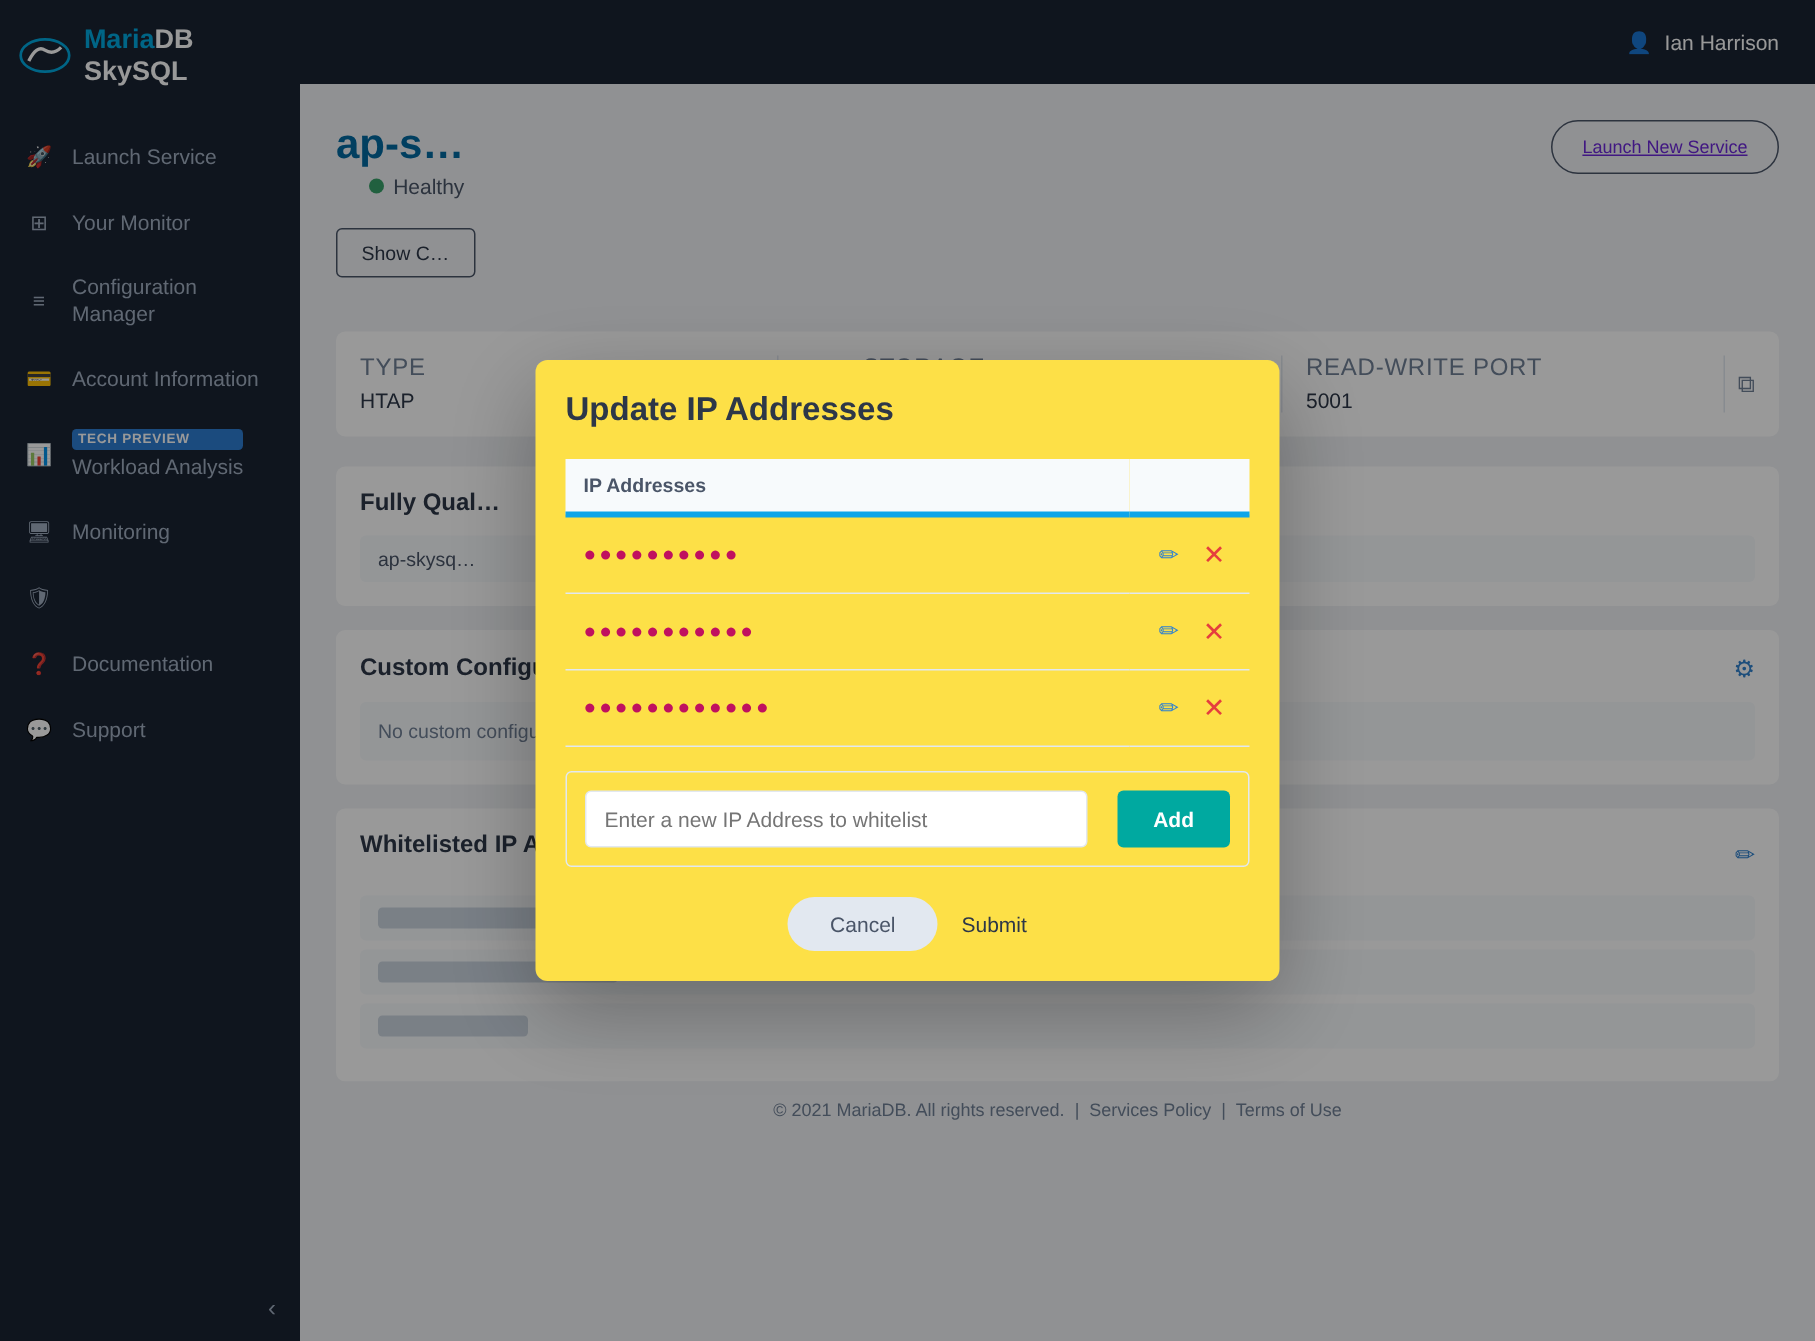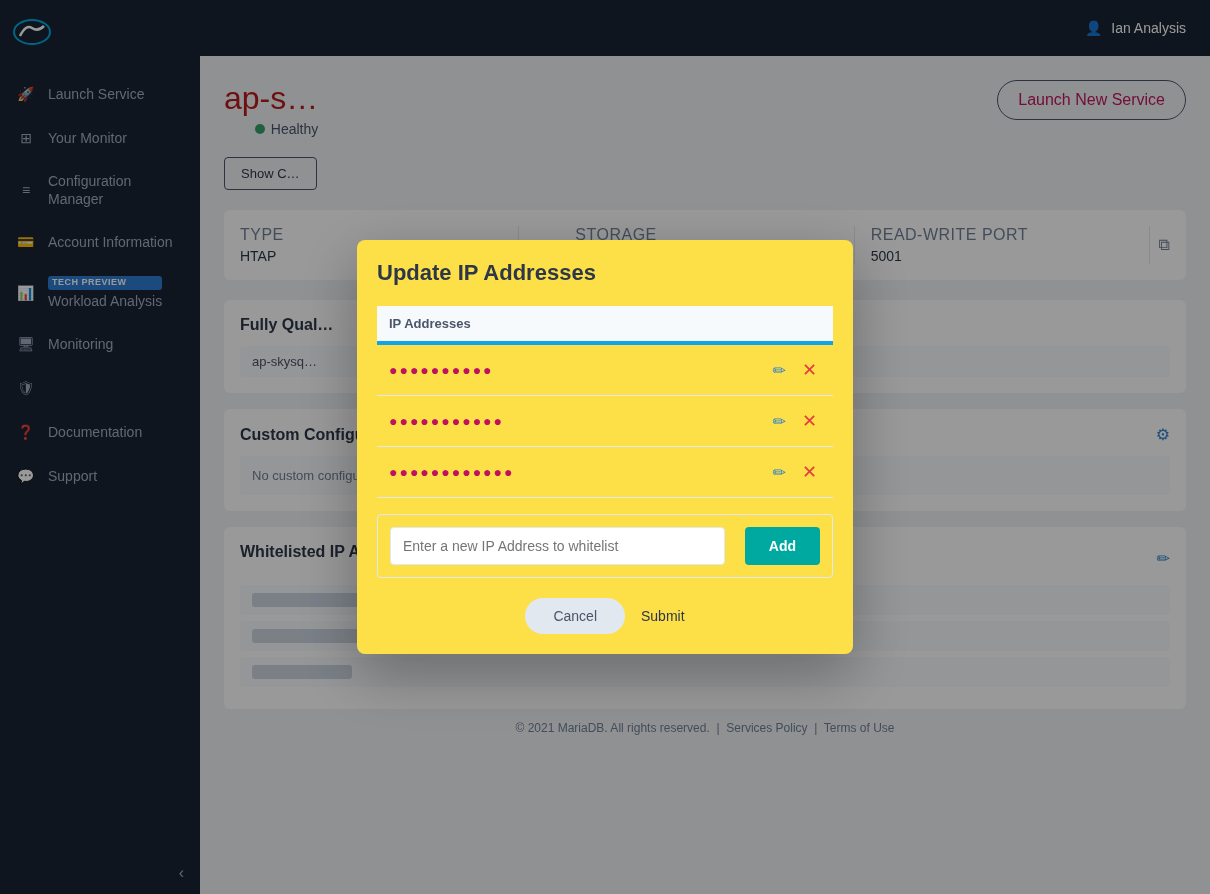--- a/index.html
+++ b/index.html
@@ -104,56 +104,57 @@
       overflow-y: auto;
       position: relative;
     }
     .page-header {
       display: flex;
       justify-content: space-between;
       align-items: flex-start;
       margin-bottom: 20px;
     }
     .service-title {
-      font-size: 32px;
-      font-weight: 400;
-      color: #b91c1c;
+      font-size: 28px;
+      font-weight: 700;
+      color: #0369a1;
     }
     .service-status {
       display: flex;
       align-items: center;
       gap: 6px;
       margin-top: 4px;
       font-size: 14px;
       color: #4a5568;
       justify-content: flex-end;
     }
     .status-dot {
       width: 10px; height: 10px;
       background: #38a169;
       border-radius: 50%;
     }
     .btn-launch-new {
       background: transparent;
       border: 1.5px solid #4a5568;
-      color: #be185d;
+      color: #6d28d9;
       padding: 10px 20px;
       border-radius: 20px;
-      font-size: 16px;
-      cursor: pointer;
+      font-size: 12px;
+      cursor: pointer;
+      text-decoration: underline;
     }
     .show-btn {
       background: transparent;
       border: 1.5px solid #4a5568;
       color: #2d3748;
       padding: 8px 16px;
       border-radius: 4px;
       font-size: 13px;
       cursor: pointer;
-      margin-bottom: 20px;
+      margin-bottom: 36px;
     }
     .service-info-card {
       background: white;
       border-radius: 6px;
       padding: 16px;
       margin-bottom: 20px;
       display: flex;
       gap: 0;
     }
     .info-item {
@@ -336,20 +337,21 @@
   </style>
 </head>
 <body>
 
 <div class="sidebar">
   <div class="sidebar-logo">
     <svg class="logo-icon" viewBox="0 0 40 32">
       <ellipse cx="20" cy="16" rx="18" ry="12" fill="none" stroke="#00a9e0" stroke-width="2"></ellipse>
       <path d="M8 20 Q14 8 20 12 Q26 16 32 10" fill="none" stroke="white" stroke-width="2.5"></path>
     </svg>
+    <span class="logo-text"><span>Maria</span>DB SkySQL</span>
   </div>
 
   <nav class="sidebar-nav">
     <a class="nav-item">
       <span class="nav-icon">🚀</span>
       <span class="nav-label">Launch Service</span>
     </a>
     <a class="nav-item">
       <span class="nav-icon">⊞</span>
       <span class="nav-label">Your Monitor</span>
@@ -388,21 +390,21 @@
 
   <div class="sidebar-collapse">
     <span>‹</span>
   </div>
 </div>
 
 <div class="main">
   <div class="topbar">
     <div class="topbar-user">
       <span>👤</span>
-      <span>Ian Analysis</span>
+      <span>Ian Harrison</span>
     </div>
   </div>
 
   <div class="content">
     <div class="page-header">
       <div>
         <div class="service-title">ap-s…</div>
         <div class="service-status">
           <span class="status-dot"></span>
           <span>Healthy</span>

